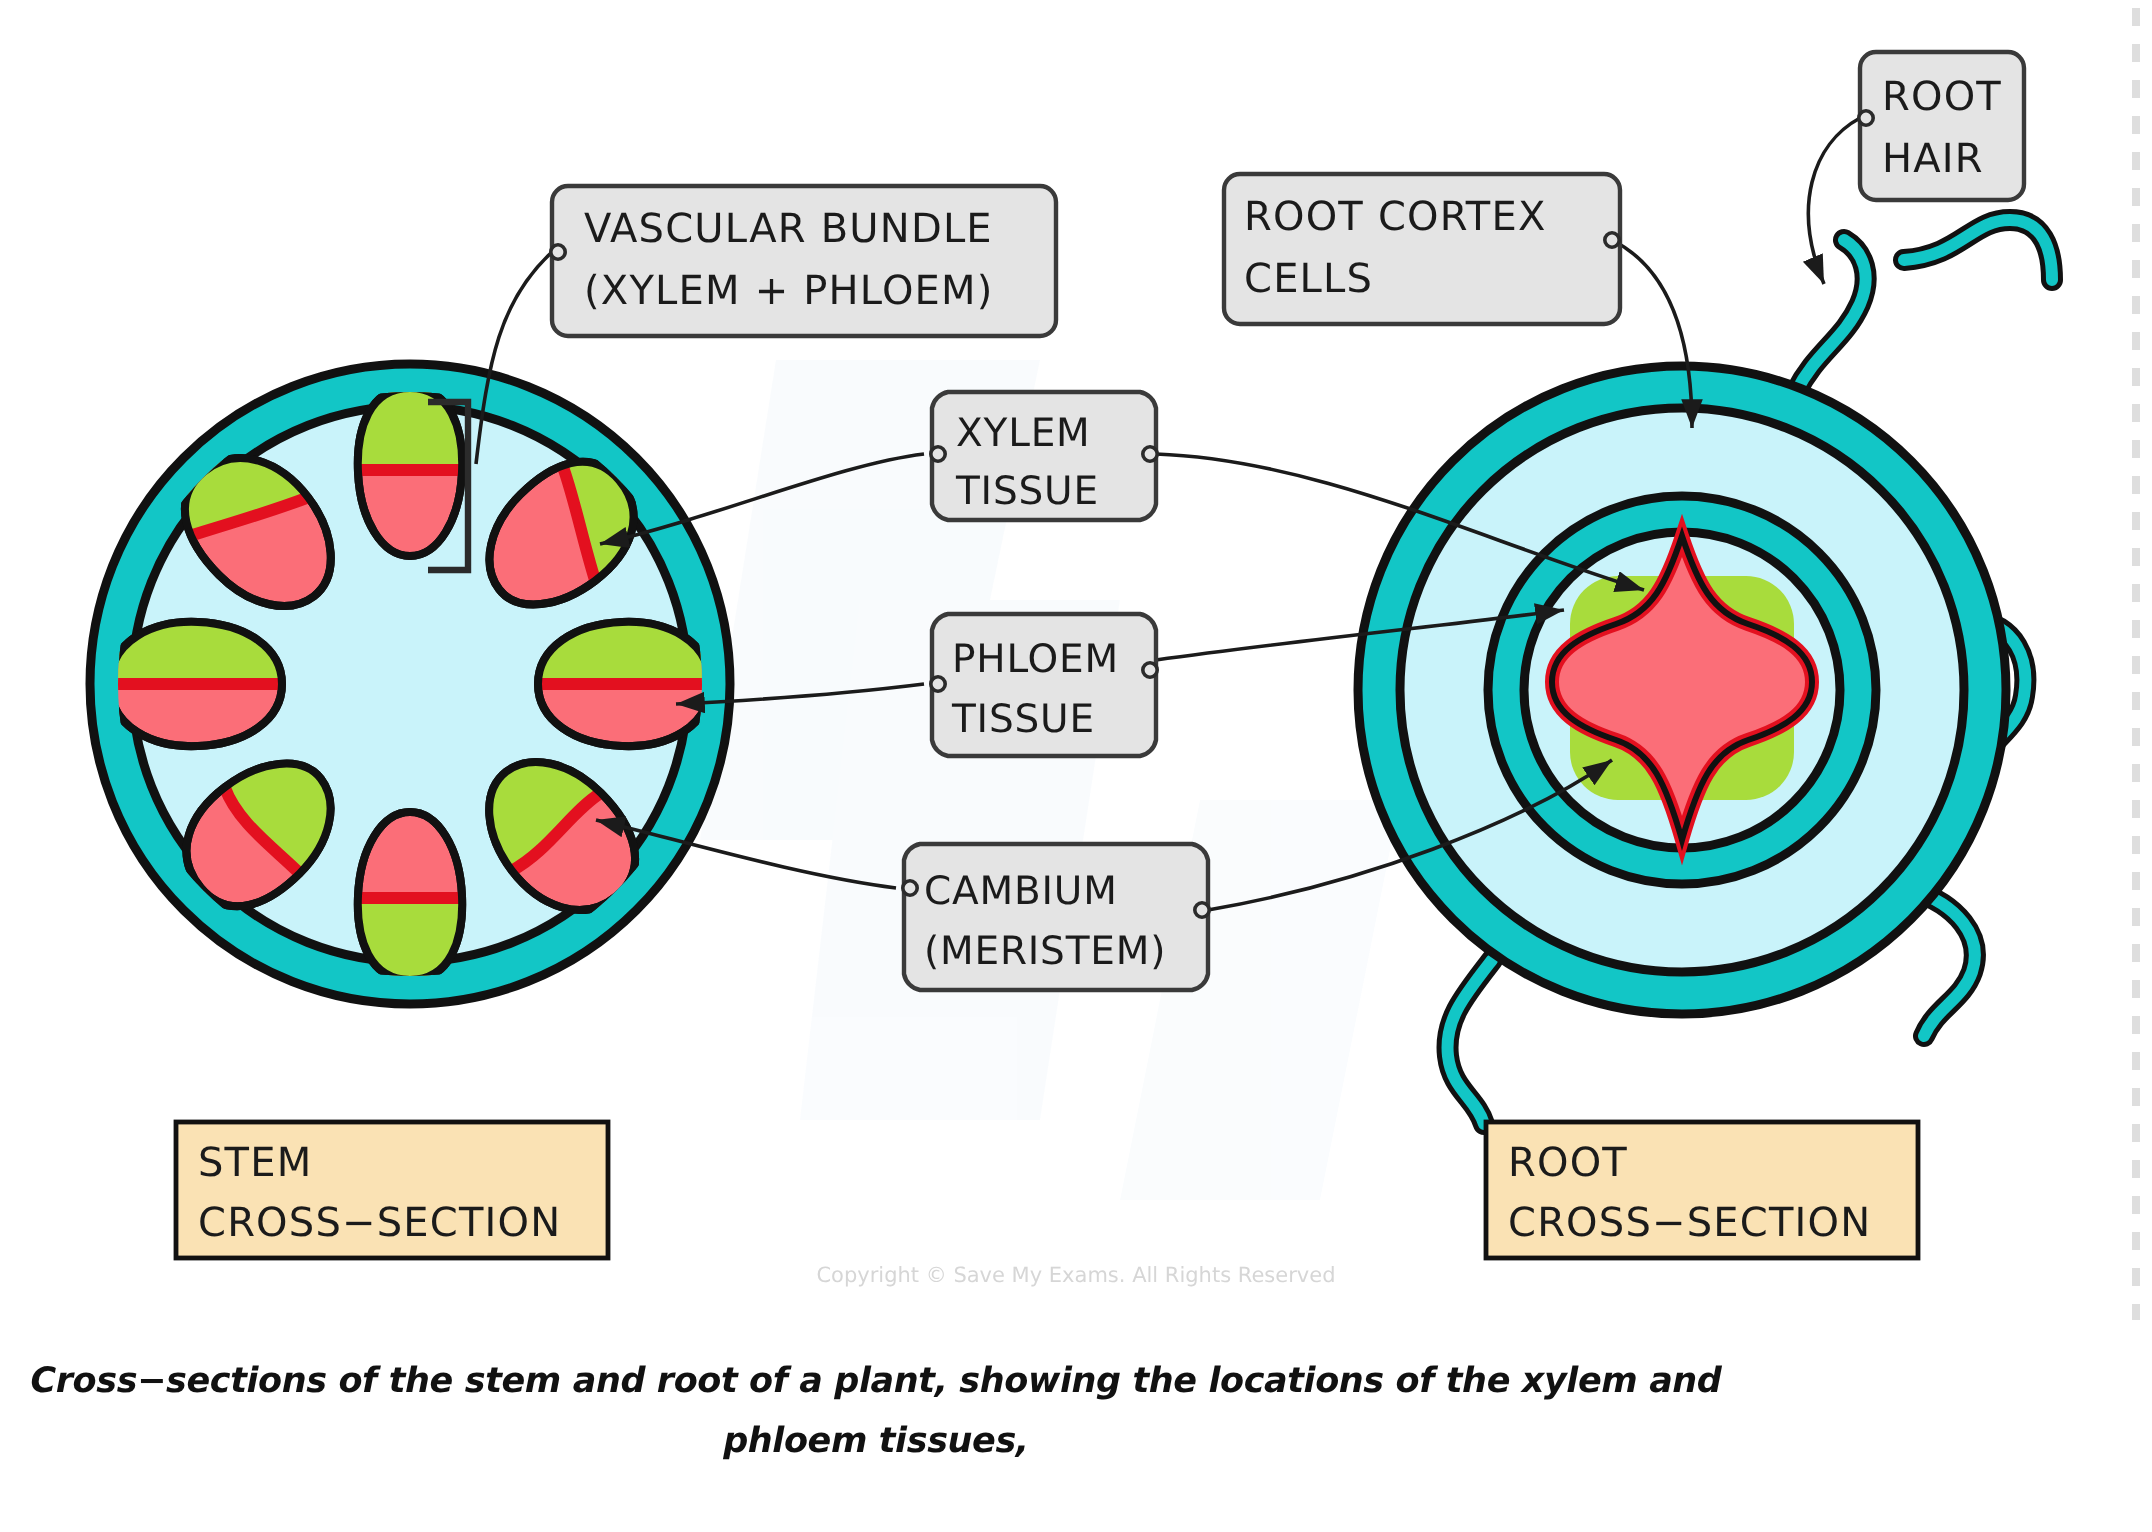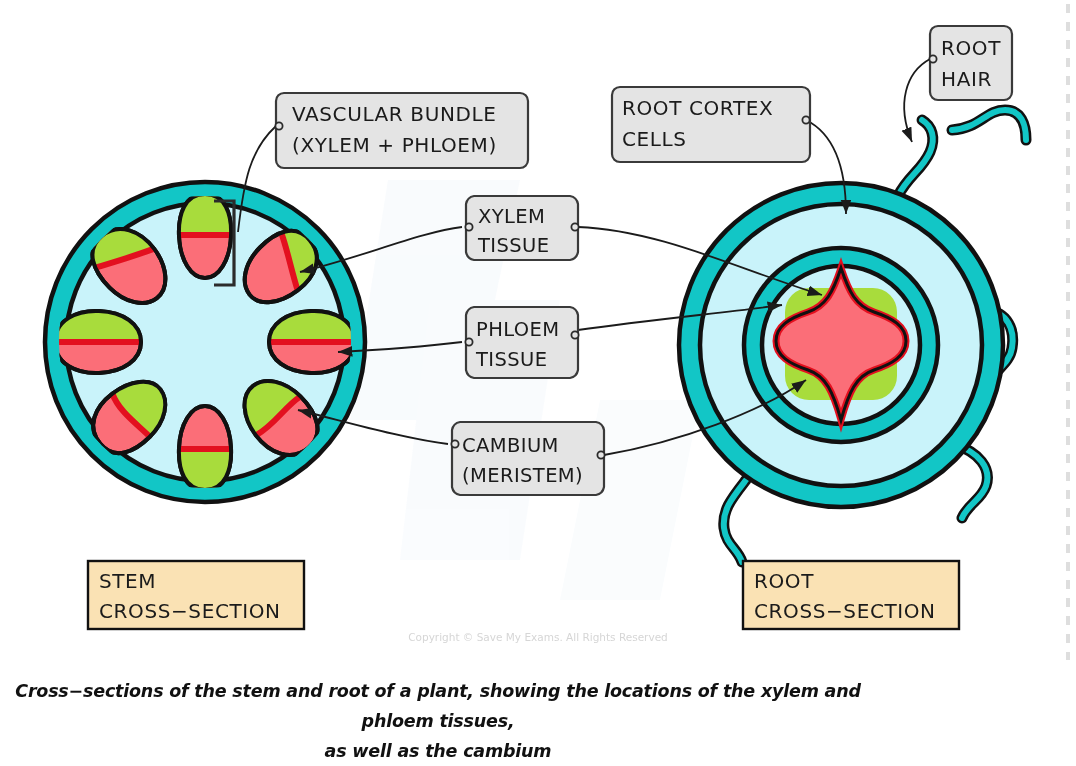--- a/index.html
+++ b/index.html
@@ -283,16 +283,15 @@
       <rect x="743" y="561" width="216" height="68" fill="#FAE2B4" stroke="#111111" stroke-width="2.4"></rect>
       <text class="cap-text" x="754" y="588">ROOT</text>
       <text class="cap-text" x="754" y="618">CROSS−SECTION</text>
     </g>
 
     <text class="copy-text" x="538" y="641" text-anchor="middle">Copyright © Save My Exams. All Rights Reserved</text>
   </svg>
 
   <div class="figcap">
     <span>Cross−sections of the stem and root of a plant, showing the locations of the xylem and phloem tissues,</span>
-    <span>as well as the cambium</span>
   </div>
 
 </div>
 
 </body></html>

